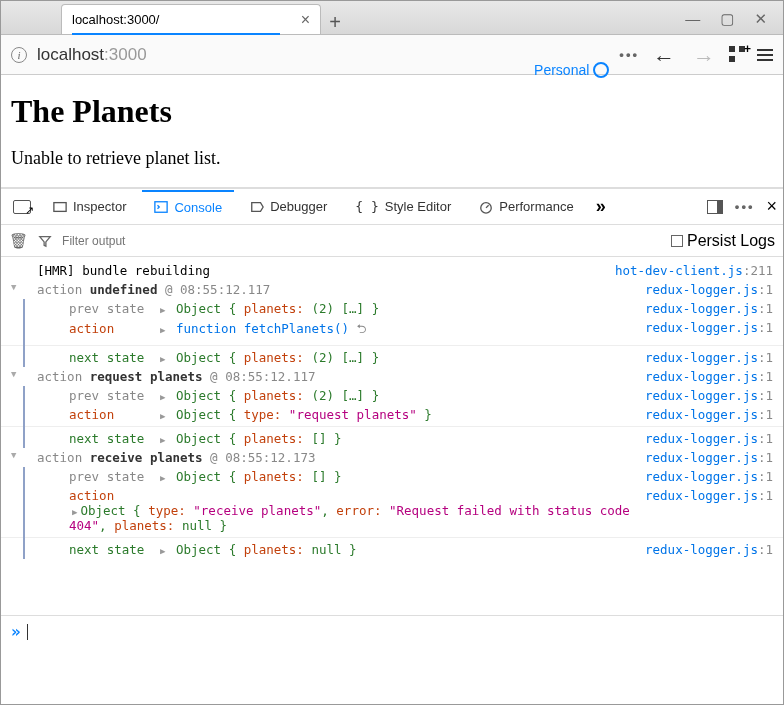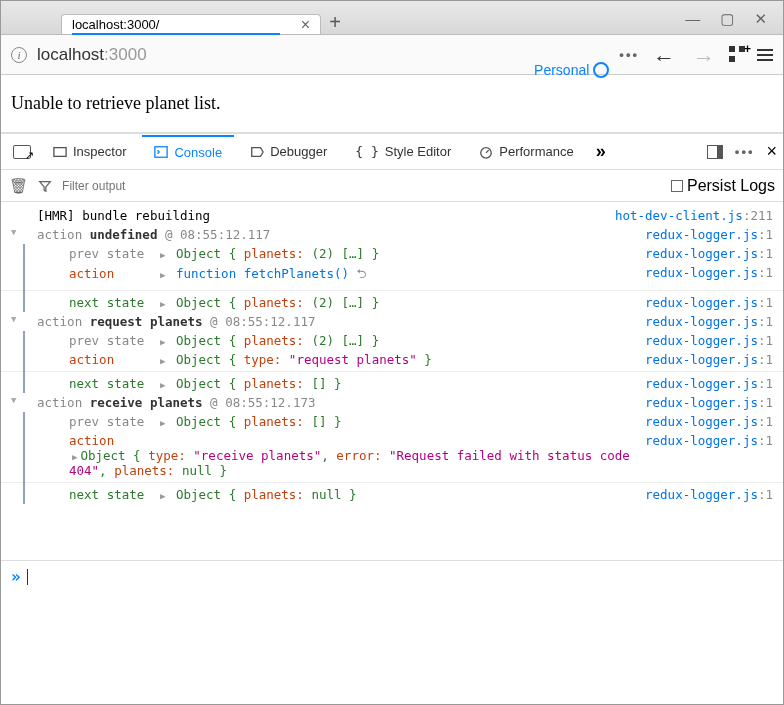--- a/index.html
+++ b/index.html
@@ -1,21 +1,21 @@
 <!DOCTYPE html>
 <html><head>
 <meta charset="utf-8">
 <style>
   * { box-sizing: border-box; margin: 0; padding: 0; }
   body { font-family: -apple-system, "Segoe UI", sans-serif; font-size: 13px; background: #fff; width: 784px; height: 705px; border: 1px solid #999; overflow: hidden; }
   
   
   .titlebar { height: 34px; background: linear-gradient(#e8e8e8,#d8d8d8); display: flex; align-items: flex-end; border-bottom: 1px solid #bbb; }
   .tab-spacer { width: 60px; }
-  .tab { background: #fff; border: 1px solid #bbb; border-bottom: none; border-radius: 4px 4px 0 0; height: 20px; display: flex; align-items: center; padding: 0 10px; gap: 10px; min-width: 260px; position: relative; }
+  .tab { background: #fff; border: 1px solid #bbb; border-bottom: none; border-radius: 4px 4px 0 0; height: 30px; display: flex; align-items: center; padding: 0 10px; gap: 10px; min-width: 260px; position: relative; }
   .tab-underline { position:absolute; bottom:-1px; left:10px; right:40px; height:2px; background:#0a84ff; }
   .tab-title { flex: 1; font-size: 13px; }
   .tab-close { font-size: 16px; color:#666; cursor:pointer; }
   .new-tab { width: 28px; text-align:center; font-size:20px; color:#555; cursor:pointer; }
   .win-ctrls { margin-left:auto; display:flex; gap:20px; padding:0 16px 6px 0; color:#666; font-size:15px; }
   .win-ctrls span { cursor:pointer; }
   
   .urlbar { height: 40px; display:flex; align-items:center; padding:0 10px; gap:10px; border-bottom:1px solid #ccc; background:#fafafa; }
   .url-info { width:16px; height:16px; border:1px solid #888; border-radius:50%; display:flex; align-items:center; justify-content:center; font-size:11px; color:#666; font-style:italic; font-family:serif; }
   .url-text { flex:1; font-size:17px; color:#333; }
@@ -117,20 +117,21 @@
       <span class="grid-plus">+</span>
     </div>
   <div class="hamburger">
       <div></div>
       <div></div>
       <div></div>
     </div>
 </div>
 
 <div class="page">
+  <h1>The Planets</h1>
   <p>Unable to retrieve planet list.</p>
 </div>
 
 <div class="devtools">
   <div class="dt-tabs">
     <div class="dt-pick"></div>
     <div class="dt-tab">
       <svg class="dt-tab-icon" viewBox="0 0 16 16">
           <rect x="1" y="3" width="14" height="10" fill="none" stroke="#555" stroke-width="1.5"></rect>
         </svg>

